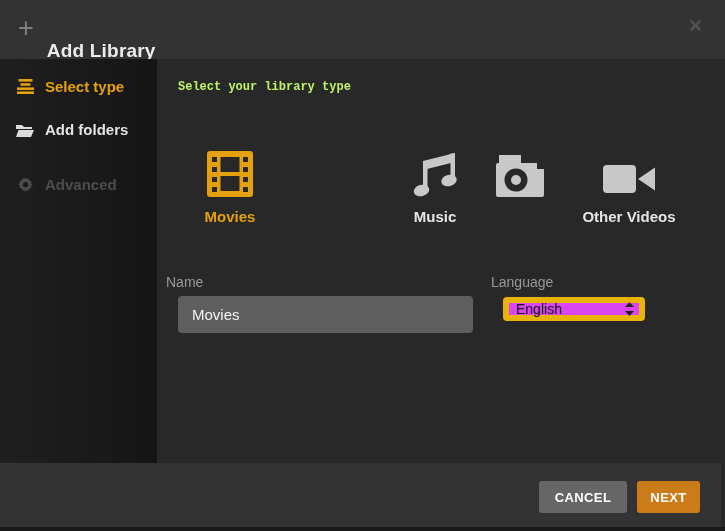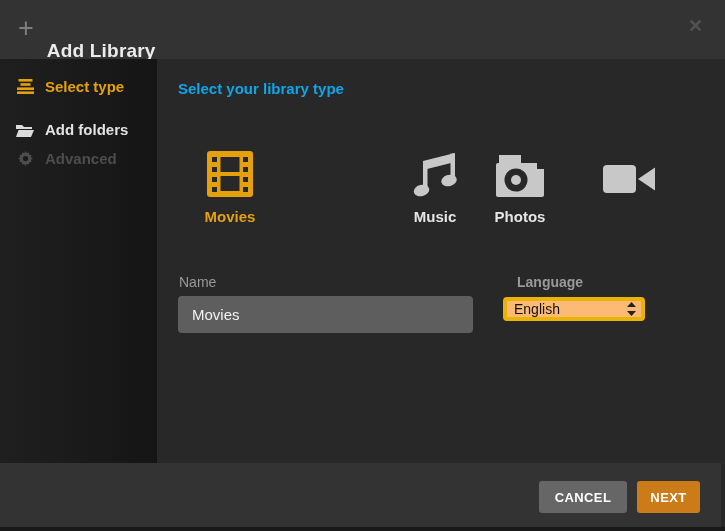--- a/index.html
+++ b/index.html
@@ -12,39 +12,39 @@
   .plus { font-size:27px; font-weight:400; color:#7f7f7f; margin-right:13px; line-height:1; margin-top:-3px; }
   .title { font-size:19px; font-weight:600; color:#ececec; letter-spacing:.2px;margin-top:43px; }
   .close { position:absolute; right:22px; top:17px; font-size:18px; font-weight:700; color:#525252; cursor:pointer; line-height:1; }
 
   
   .sidebar { position:absolute; top:59px; left:0; width:166px; height:404px; background:linear-gradient(90deg,#1f1f1f 0%,#191919 60%,#141414 100%);text-decoration:underline; }
   .side-item { position:absolute; left:16px; display:flex; align-items:center; gap:11px; font-size:15px; font-weight:600; cursor:pointer; }
   .side-item .ic { display:flex; width:18px; justify-content:center; }
   .si-active { color:#e5a00d; top:19px; }
   .si-normal { color:#e3e3e3; top:62px; }
-  .si-disabled { color:#4d4d4d; top:91px; cursor:default; }
+  .si-disabled { color:#4d4d4d; top:117px; cursor:default; }
 
   
   .main { position:absolute; top:59px; left:157px; width:568px; height:404px; background:#282828; }
-  .heading { position:absolute; left:21px; top:21px; font-size:15px; font-weight:700; color:#0ea5e9; }
+  .heading { position:absolute; left:21px; top:21px; font-size:12px; font-weight:700; color:#bef264;font-family:Liberation Mono, monospace; }
 
   .type-item { position:absolute; top:88px; width:100px; height:80px; text-align:center; cursor:pointer; }
   .ti-0{left:23px} .ti-1{left:121px} .ti-2{left:228px} .ti-3{left:313px} .ti-4{left:422px}
   .icon-box { height:50px; display:flex; align-items:flex-end; justify-content:center; }
   .type-label { margin-top:11px; font-size:15px; font-weight:600; color:#e6e6e6; }
   .sel .type-label { color:#e5a00d; }
   .g-icon { color:#c8c8c8; }
   .sel .g-icon { color:#e5a00d; }
 
   .field-label { position:absolute; top:215px; font-size:14px; color:#999999; }
-  .fl-name { left:22px;text-align:center; }
-  .fl-lang { left:360px;font-weight:bold; }
+  .fl-name { left:9px;text-align:center; }
+  .fl-lang { left:334px; }
   .name-input { position:absolute; left:21px; top:237px; width:295px; height:37px; background:#5e5e5e; border:none; border-radius:4px; color:#f2f2f2; font-size:15px; font-family:"Liberation Sans",sans-serif; padding:0 14px; outline:none; }
-  .lang-select { position:absolute; left:346px; top:238px; width:142px; height:24px; background:#fdba74; border:4px solid #eab308; border-radius:4px; display:flex; align-items:center; padding:0 5px 0 7px; cursor:pointer; }
+  .lang-select { position:absolute; left:346px; top:238px; width:142px; height:24px; background:#d946ef; border:6px solid #eab308; border-radius:4px; display:flex; align-items:center; padding:0 5px 0 7px; cursor:pointer; }
   .lang-select .val { flex:1; font-size:14px; color:#111; }
 
   
   .ftr { position:absolute; top:463px; left:0; width:721px; height:64px; background:#333333; display:flex; align-items:flex-start; justify-content:flex-end; gap:10px; padding:18px 21px 0 0; }
   .btn { height:32px; border:none; border-radius:3px; color:#ffffff; font-size:13px; font-weight:700; letter-spacing:.4px; font-family:"Liberation Sans",sans-serif; cursor:pointer; }
   .btn-cancel { width:88px; background:#666666; }
   .btn-next { width:63px; background:#cc7b19; }
   .bottom-strip { position:absolute; top:527px; left:0; width:725px; height:4px; background:#191919; }
 </style>
 </head>
@@ -137,30 +137,30 @@
     <div class="type-item ti-3">
       <div class="icon-box">
         <svg class="g-icon" width="48" height="42" viewBox="0 0 48 42">
           <rect x="3" y="0" width="22" height="10" fill="currentColor"></rect>
           <rect x="0" y="8" width="48" height="34" rx="2" fill="currentColor"></rect>
           <rect x="41" y="8" width="7" height="6" fill="#282828"></rect>
           <circle cx="20" cy="25" r="11.5" fill="#282828"></circle>
           <circle cx="20" cy="25" r="5" fill="currentColor"></circle>
         </svg>
       </div>
-      <div class="type-label">Photos</div>
     </div>
 
     <div class="type-item ti-4">
       <div class="icon-box">
         <svg class="g-icon" width="52" height="36" viewBox="0 0 52 36">
           <rect x="0" y="4" width="33" height="28" rx="4" fill="currentColor"></rect>
           <polygon points="35,18 52,6.5 52,29.5" fill="currentColor"></polygon>
         </svg>
       </div>
+      <div class="type-label">Other Videos</div>
     </div>
 
     <div class="field-label fl-name">Name</div>
     <input class="name-input" type="text" value="Movies" style="">
 
     <div class="field-label fl-lang">Language</div>
     <div class="lang-select">
       <span class="val">English</span>
       <span style="display:flex;">
         <svg width="9" height="14" viewBox="0 0 9 14">

